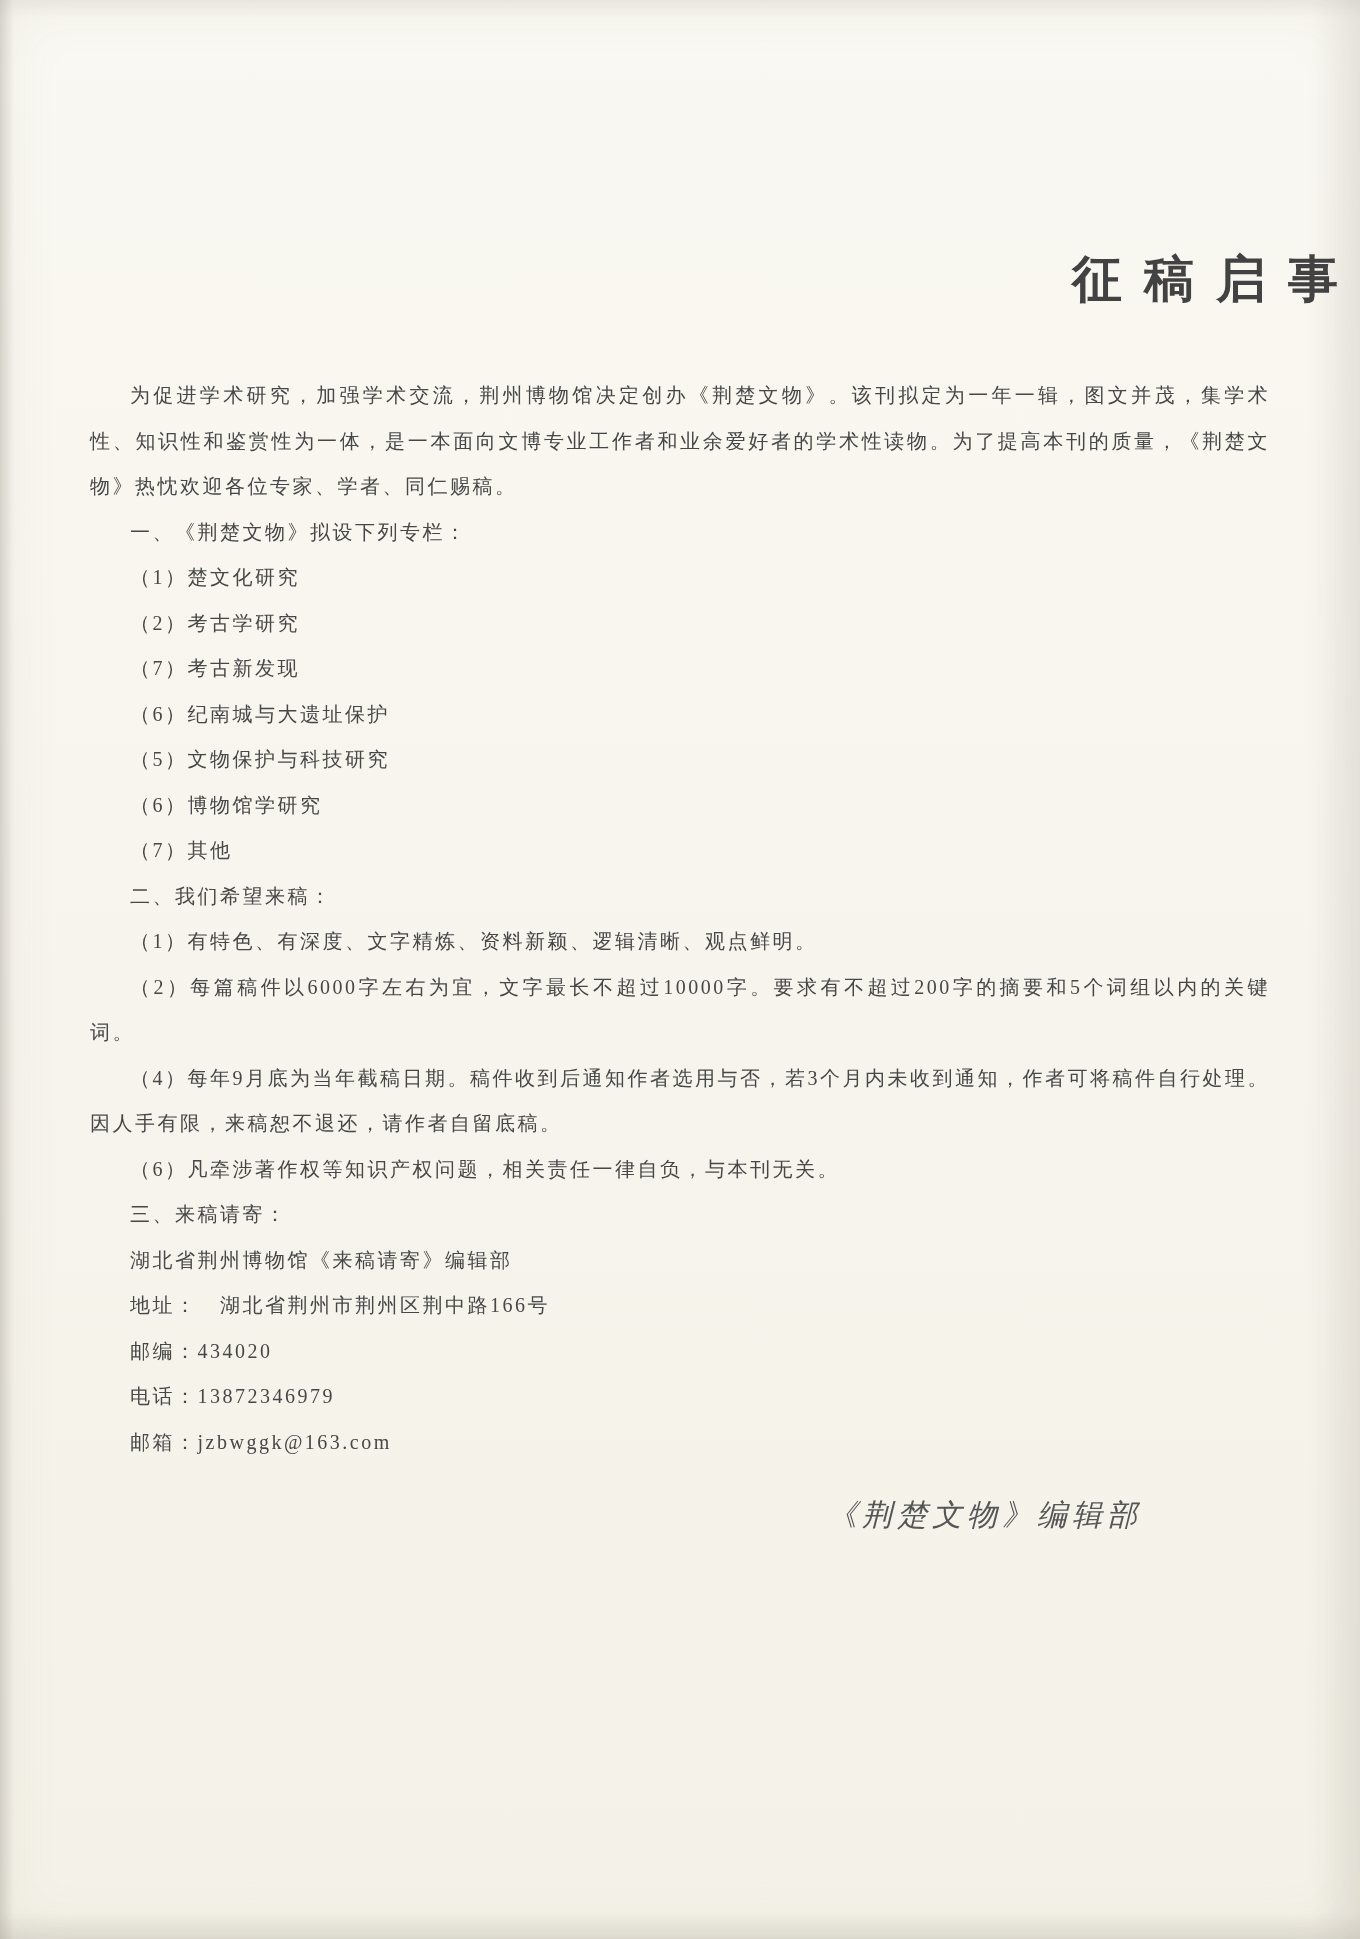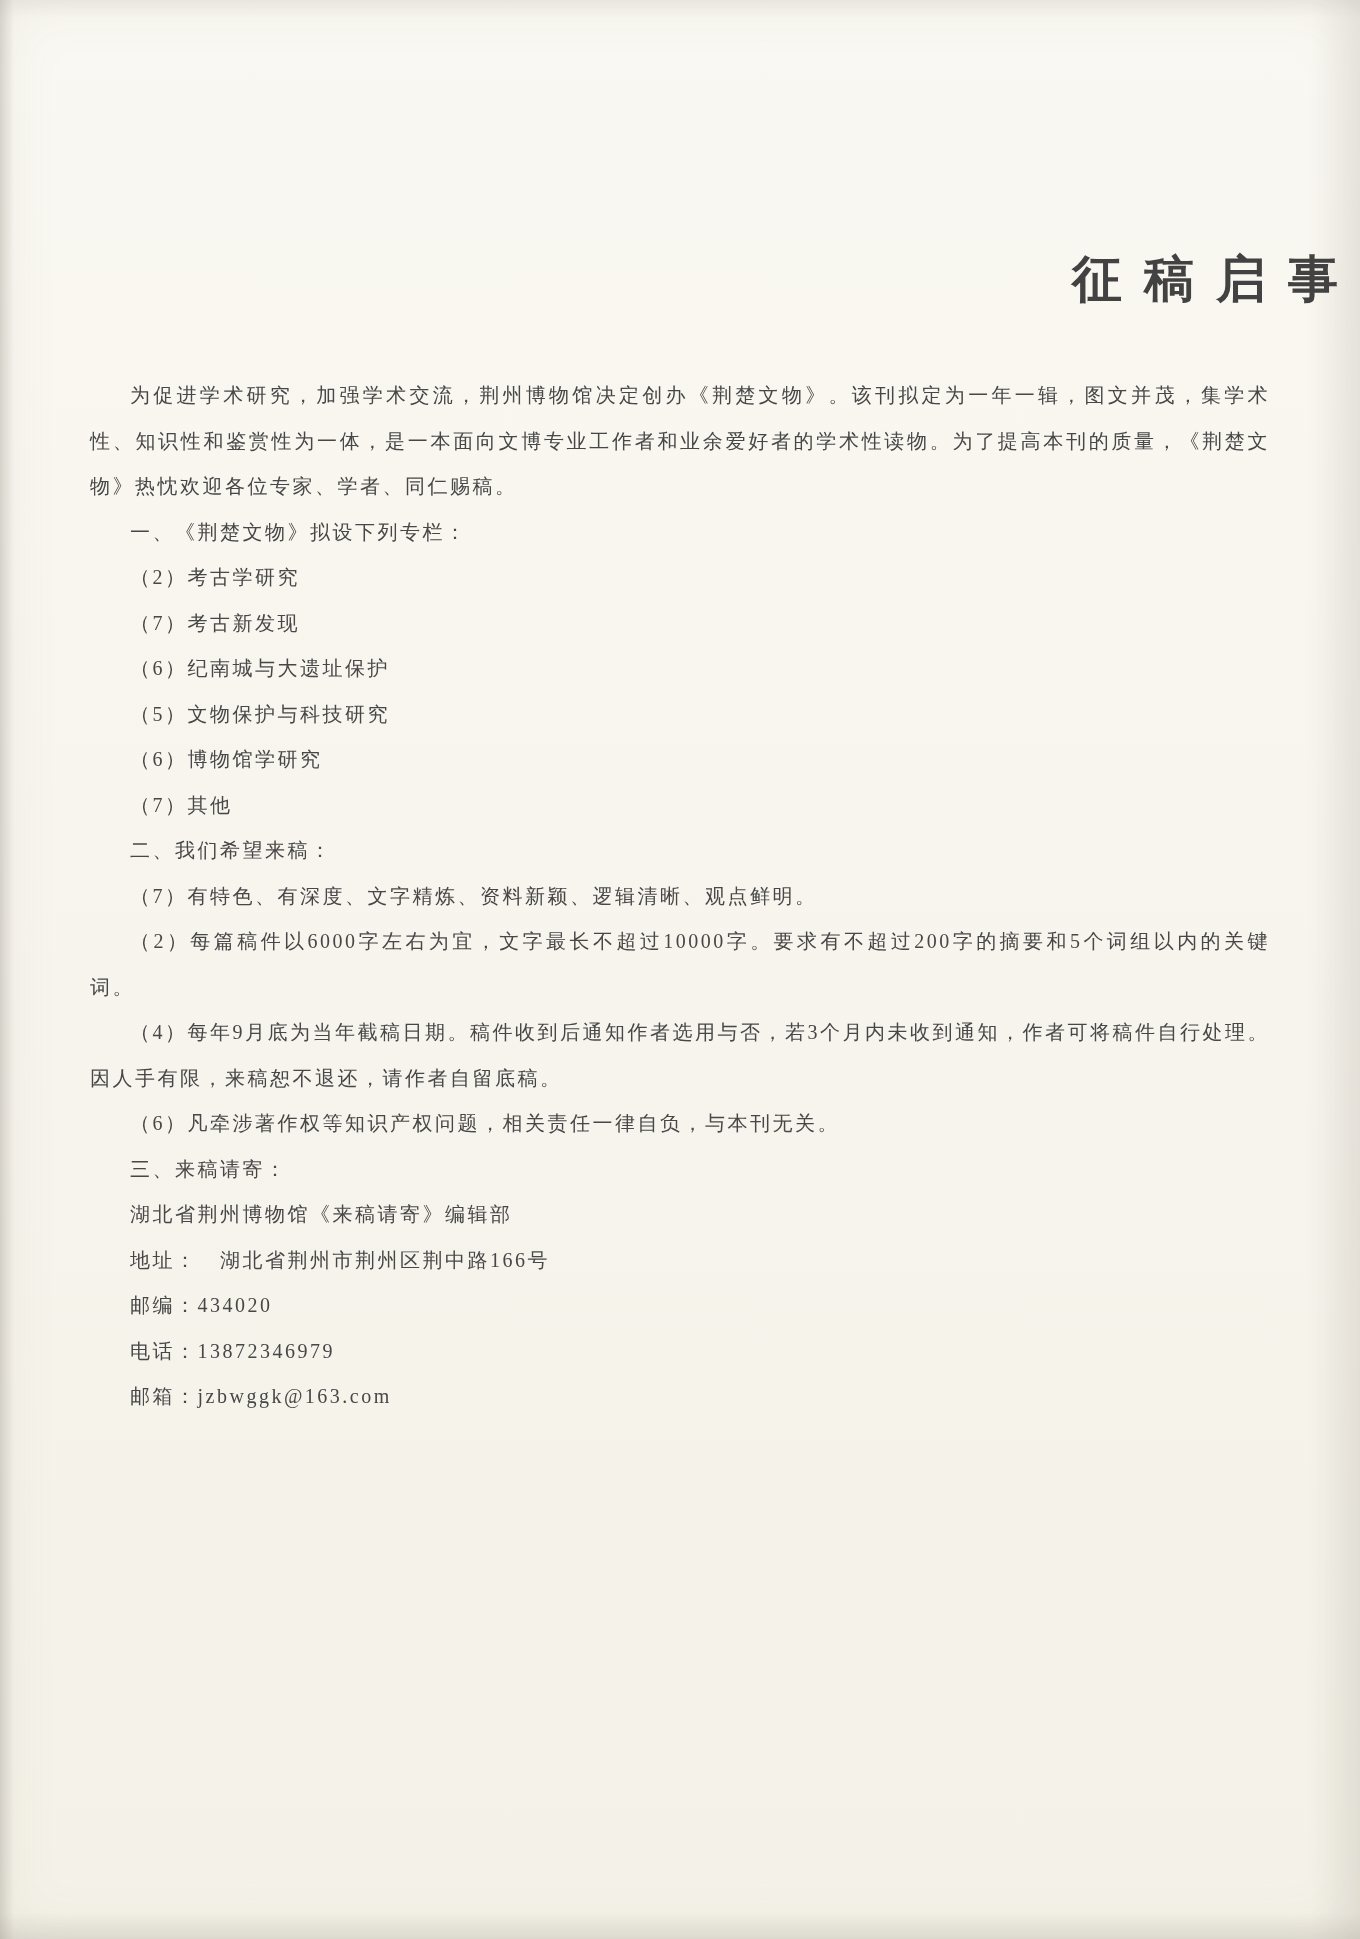--- a/index.html
+++ b/index.html
@@ -61,33 +61,35 @@
 </head>
 <body>
 
 <div class="paper">
 
   <h1 class="doc-title">征稿启事</h1>
 
   <div class="doc-body">
     <p>为促进学术研究，加强学术交流，荆州博物馆决定创办《荆楚文物》。该刊拟定为一年一辑，图文并茂，集学术性、知识性和鉴赏性为一体，是一本面向文博专业工作者和业余爱好者的学术性读物。为了提高本刊的质量，《荆楚文物》热忱欢迎各位专家、学者、同仁赐稿。</p>
     <p>一、《荆楚文物》拟设下列专栏：</p>
+    <p>（1）楚文化研究</p>
     <p>（2）考古学研究</p>
     <p>（7）考古新发现</p>
     <p>（6）纪南城与大遗址保护</p>
     <p>（5）文物保护与科技研究</p>
     <p>（6）博物馆学研究</p>
     <p>（7）其他</p>
     <p>二、我们希望来稿：</p>
-    <p>（7）有特色、有深度、文字精炼、资料新颖、逻辑清晰、观点鲜明。</p>
+    <p>（1）有特色、有深度、文字精炼、资料新颖、逻辑清晰、观点鲜明。</p>
     <p>（2）每篇稿件以6000字左右为宜，文字最长不超过10000字。要求有不超过200字的摘要和5个词组以内的关键词。</p>
     <p>（4）每年9月底为当年截稿日期。稿件收到后通知作者选用与否，若3个月内未收到通知，作者可将稿件自行处理。因人手有限，来稿恕不退还，请作者自留底稿。</p>
     <p>（6）凡牵涉著作权等知识产权问题，相关责任一律自负，与本刊无关。</p>
     <p>三、来稿请寄：</p>
     <p>湖北省荆州博物馆《来稿请寄》编辑部</p>
     <p>地址：　湖北省荆州市荆州区荆中路166号</p>
     <p>邮编：434020</p>
     <p>电话：13872346979</p>
     <p>邮箱：jzbwggk@163.com</p>
   </div>
 
+  <div class="signature">《荆楚文物》编辑部</div>
 
 </div>
 
 </body></html>

